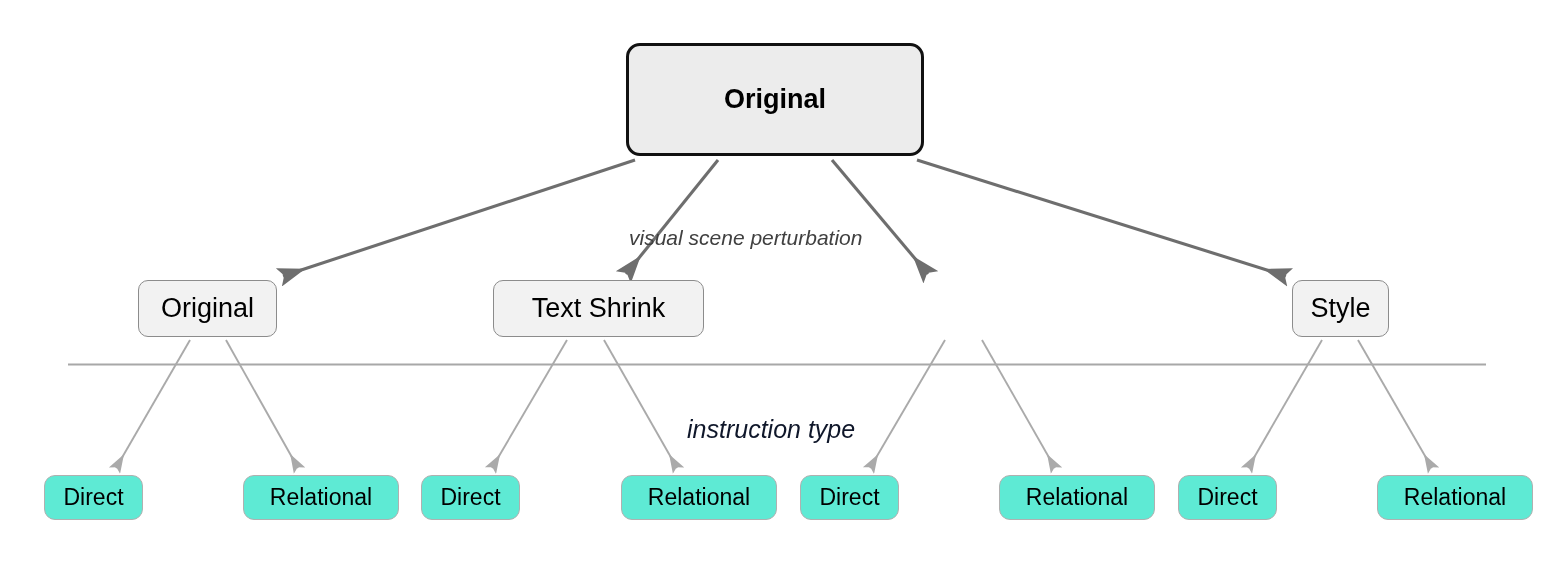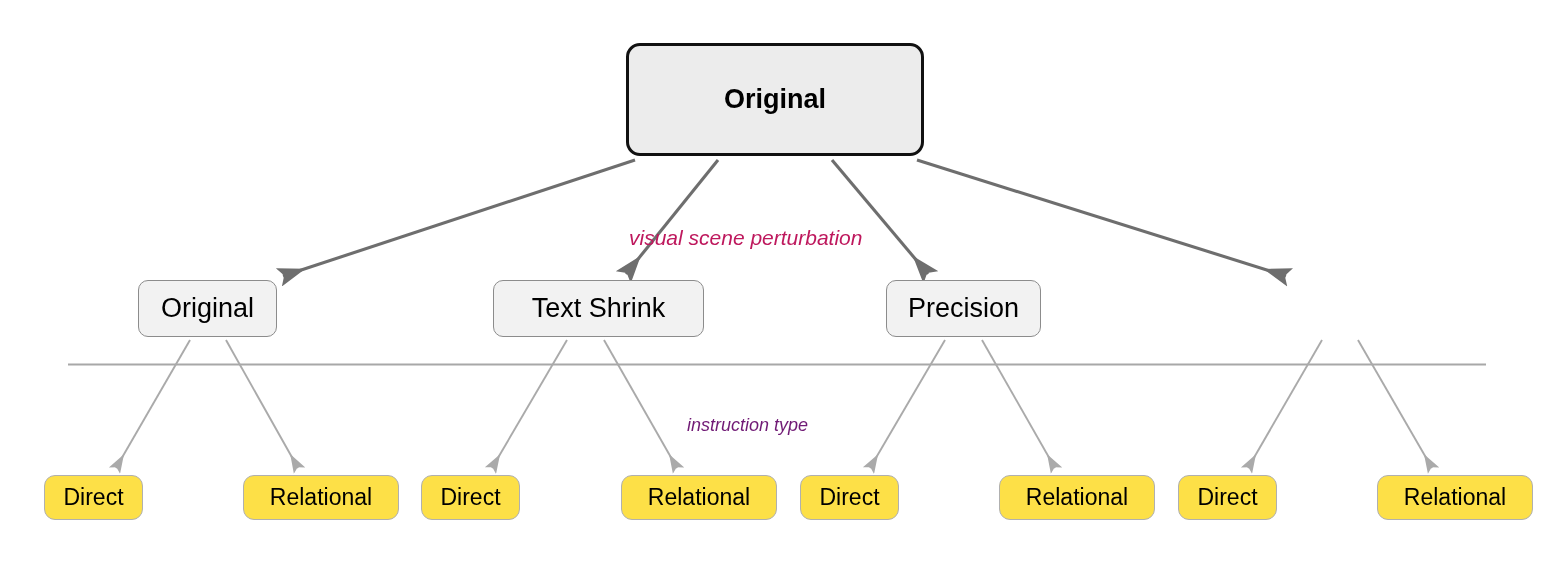--- a/index.html
+++ b/index.html
@@ -48,39 +48,39 @@
   .node-root .subtitle {
     font-weight: normal;
   }
   .node-mid {
     background: #f2f2f2;
     border: 1.6px solid #8c8c8c;
     border-radius: 10px;
     font-size: 27px;
   }
   .node-leaf {
-    background: #fde047;
+    background: #5eead4;
     border: 1.6px solid #b0b0b0;
     border-radius: 11px;
     font-size: 23px;
   }
   .edge-label {
     position: absolute;
     font-style: italic;
     white-space: nowrap;
     z-index: 3;
     background: transparent;
   }
   .edge-label-l1 {
     font-size: 21px;
-    color: #be185d;
+    color: #404040;
   }
   .edge-label-l2 {
-    font-size: 18px;
-    color: #701a75;
+    font-size: 25px;
+    color: #0f172a;
   }
 </style>
 </head>
 <body>
 
 <div id="diagram">
 
   <svg id="edges" viewBox="0 0 1568 562" xmlns="http://www.w3.org/2000/svg">
     <defs>
       <marker id="arrow-l1" markerWidth="9" markerHeight="9" refX="7.6" refY="3.1" orient="auto" markerUnits="strokeWidth">
@@ -142,24 +142,24 @@
   <div class="edge-label edge-label-l1" style="left:629px; top:226px;">visual scene perturbation</div>
 
   <div class="node node-mid" style="left:138px; top:280px; width:139px; height:57px;">
     <span>Original</span>
   </div>
 
   <div class="node node-mid" style="left:493px; top:280px; width:211px; height:57px;">
     <span>Text Shrink</span>
   </div>
 
-  <div class="node node-mid" style="left:886px; top:280px; width:155px; height:57px;">
-    <span>Precision</span>
+
+  <div class="node node-mid" style="left:1292px; top:280px; width:97px; height:57px;">
+    <span>Style</span>
   </div>
-
 
   <div class="edge-label edge-label-l2" style="left:687px; top:415px;">instruction type</div>
 
   <div class="node node-leaf" style="left:44px; top:475px; width:99px; height:45px;">
     <span>Direct</span>
   </div>
   <div class="node node-leaf" style="left:243px; top:475px; width:156px; height:45px;">
     <span>Relational</span>
   </div>
 

